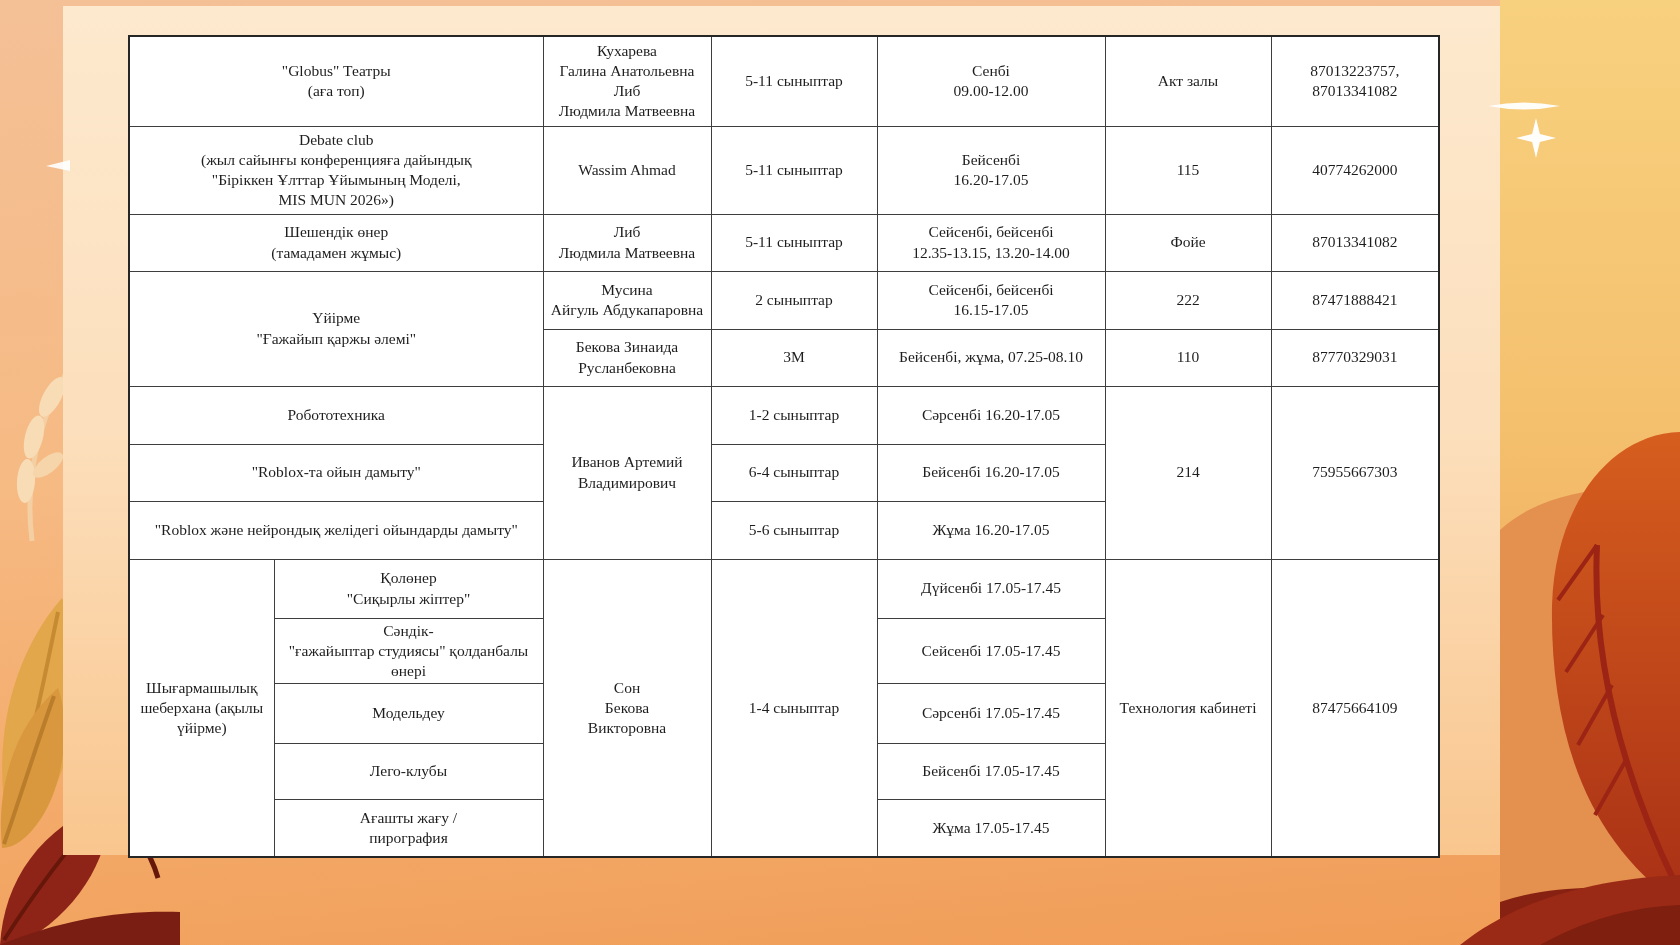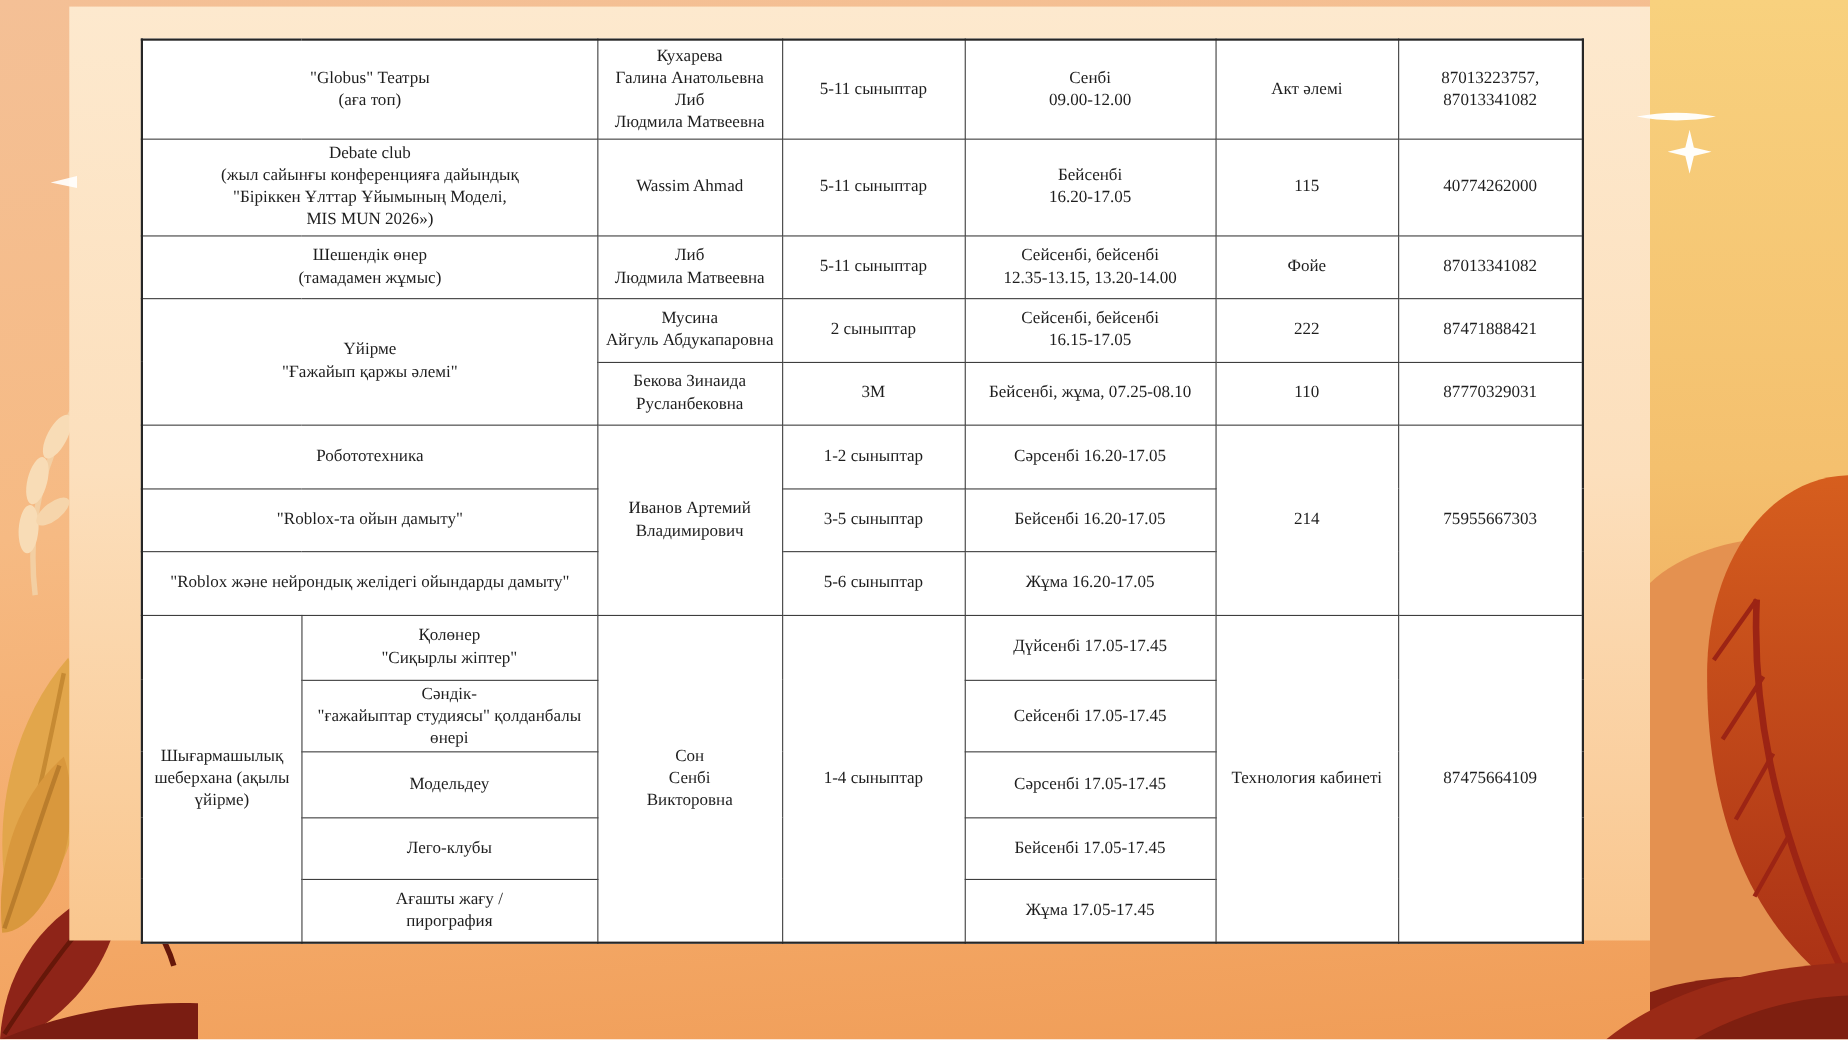--- a/index.html
+++ b/index.html
@@ -103,21 +103,21 @@
       <tr style="height:90px">
         <td colspan="2"><span class="t">"Globus" Театры
 (аға топ)</span></td>
         <td><span class="t">Кухарева
 Галина Анатольевна
 Либ
 Людмила Матвеевна</span></td>
         <td><span class="t">5-11 сыныптар</span></td>
         <td><span class="t">Сенбі
 09.00-12.00</span></td>
-        <td><span class="t">Акт әлемі</span></td>
+        <td><span class="t">Акт залы</span></td>
         <td><span class="t">87013223757,
 87013341082</span></td>
       </tr>
       <tr style="height:88px">
         <td colspan="2"><span class="t">Debate club
 (жыл сайынғы конференцияға дайындық
 "Біріккен Ұлттар Ұйымының Моделі,
 MIS MUN 2026»)</span></td>
         <td><span class="t">Wassim Ahmad</span></td>
         <td><span class="t">5-11 сыныптар</span></td>
@@ -160,36 +160,36 @@
         <td colspan="2"><span class="t">Робототехника</span></td>
         <td rowspan="3"><span class="t">Иванов Артемий
 Владимирович</span></td>
         <td><span class="t">1-2 сыныптар</span></td>
         <td><span class="t">Сәрсенбі 16.20-17.05</span></td>
         <td rowspan="3"><span class="t">214</span></td>
         <td rowspan="3"><span class="t">75955667303</span></td>
       </tr>
       <tr style="height:57px">
         <td colspan="2"><span class="t">"Roblox-та ойын дамыту"</span></td>
-        <td><span class="t">3-5 сыныптар</span></td>
+        <td><span class="t">6-4 сыныптар</span></td>
         <td><span class="t">Бейсенбі 16.20-17.05</span></td>
       </tr>
       <tr style="height:58px">
         <td colspan="2"><span class="t">"Roblox және нейрондық желідегі ойындарды дамыту"</span></td>
         <td><span class="t">5-6 сыныптар</span></td>
         <td><span class="t">Жұма 16.20-17.05</span></td>
       </tr>
       <tr style="height:59px">
         <td rowspan="5"><span class="t">Шығармашылық
 шеберхана (ақылы
 үйірме)</span></td>
         <td><span class="t">Қолөнер
 "Сиқырлы жіптер"</span></td>
         <td rowspan="5"><span class="t">Сон
-Сенбі
+Бекова
 Викторовна</span></td>
         <td rowspan="5"><span class="t">1-4 сыныптар</span></td>
         <td><span class="t">Дүйсенбі 17.05-17.45</span></td>
         <td rowspan="5"><span class="t">Технология кабинеті</span></td>
         <td rowspan="5"><span class="t">87475664109</span></td>
       </tr>
       <tr style="height:64px">
         <td><span class="t">Сәндік-
 "ғажайыптар студиясы" қолданбалы
 өнері</span></td>

